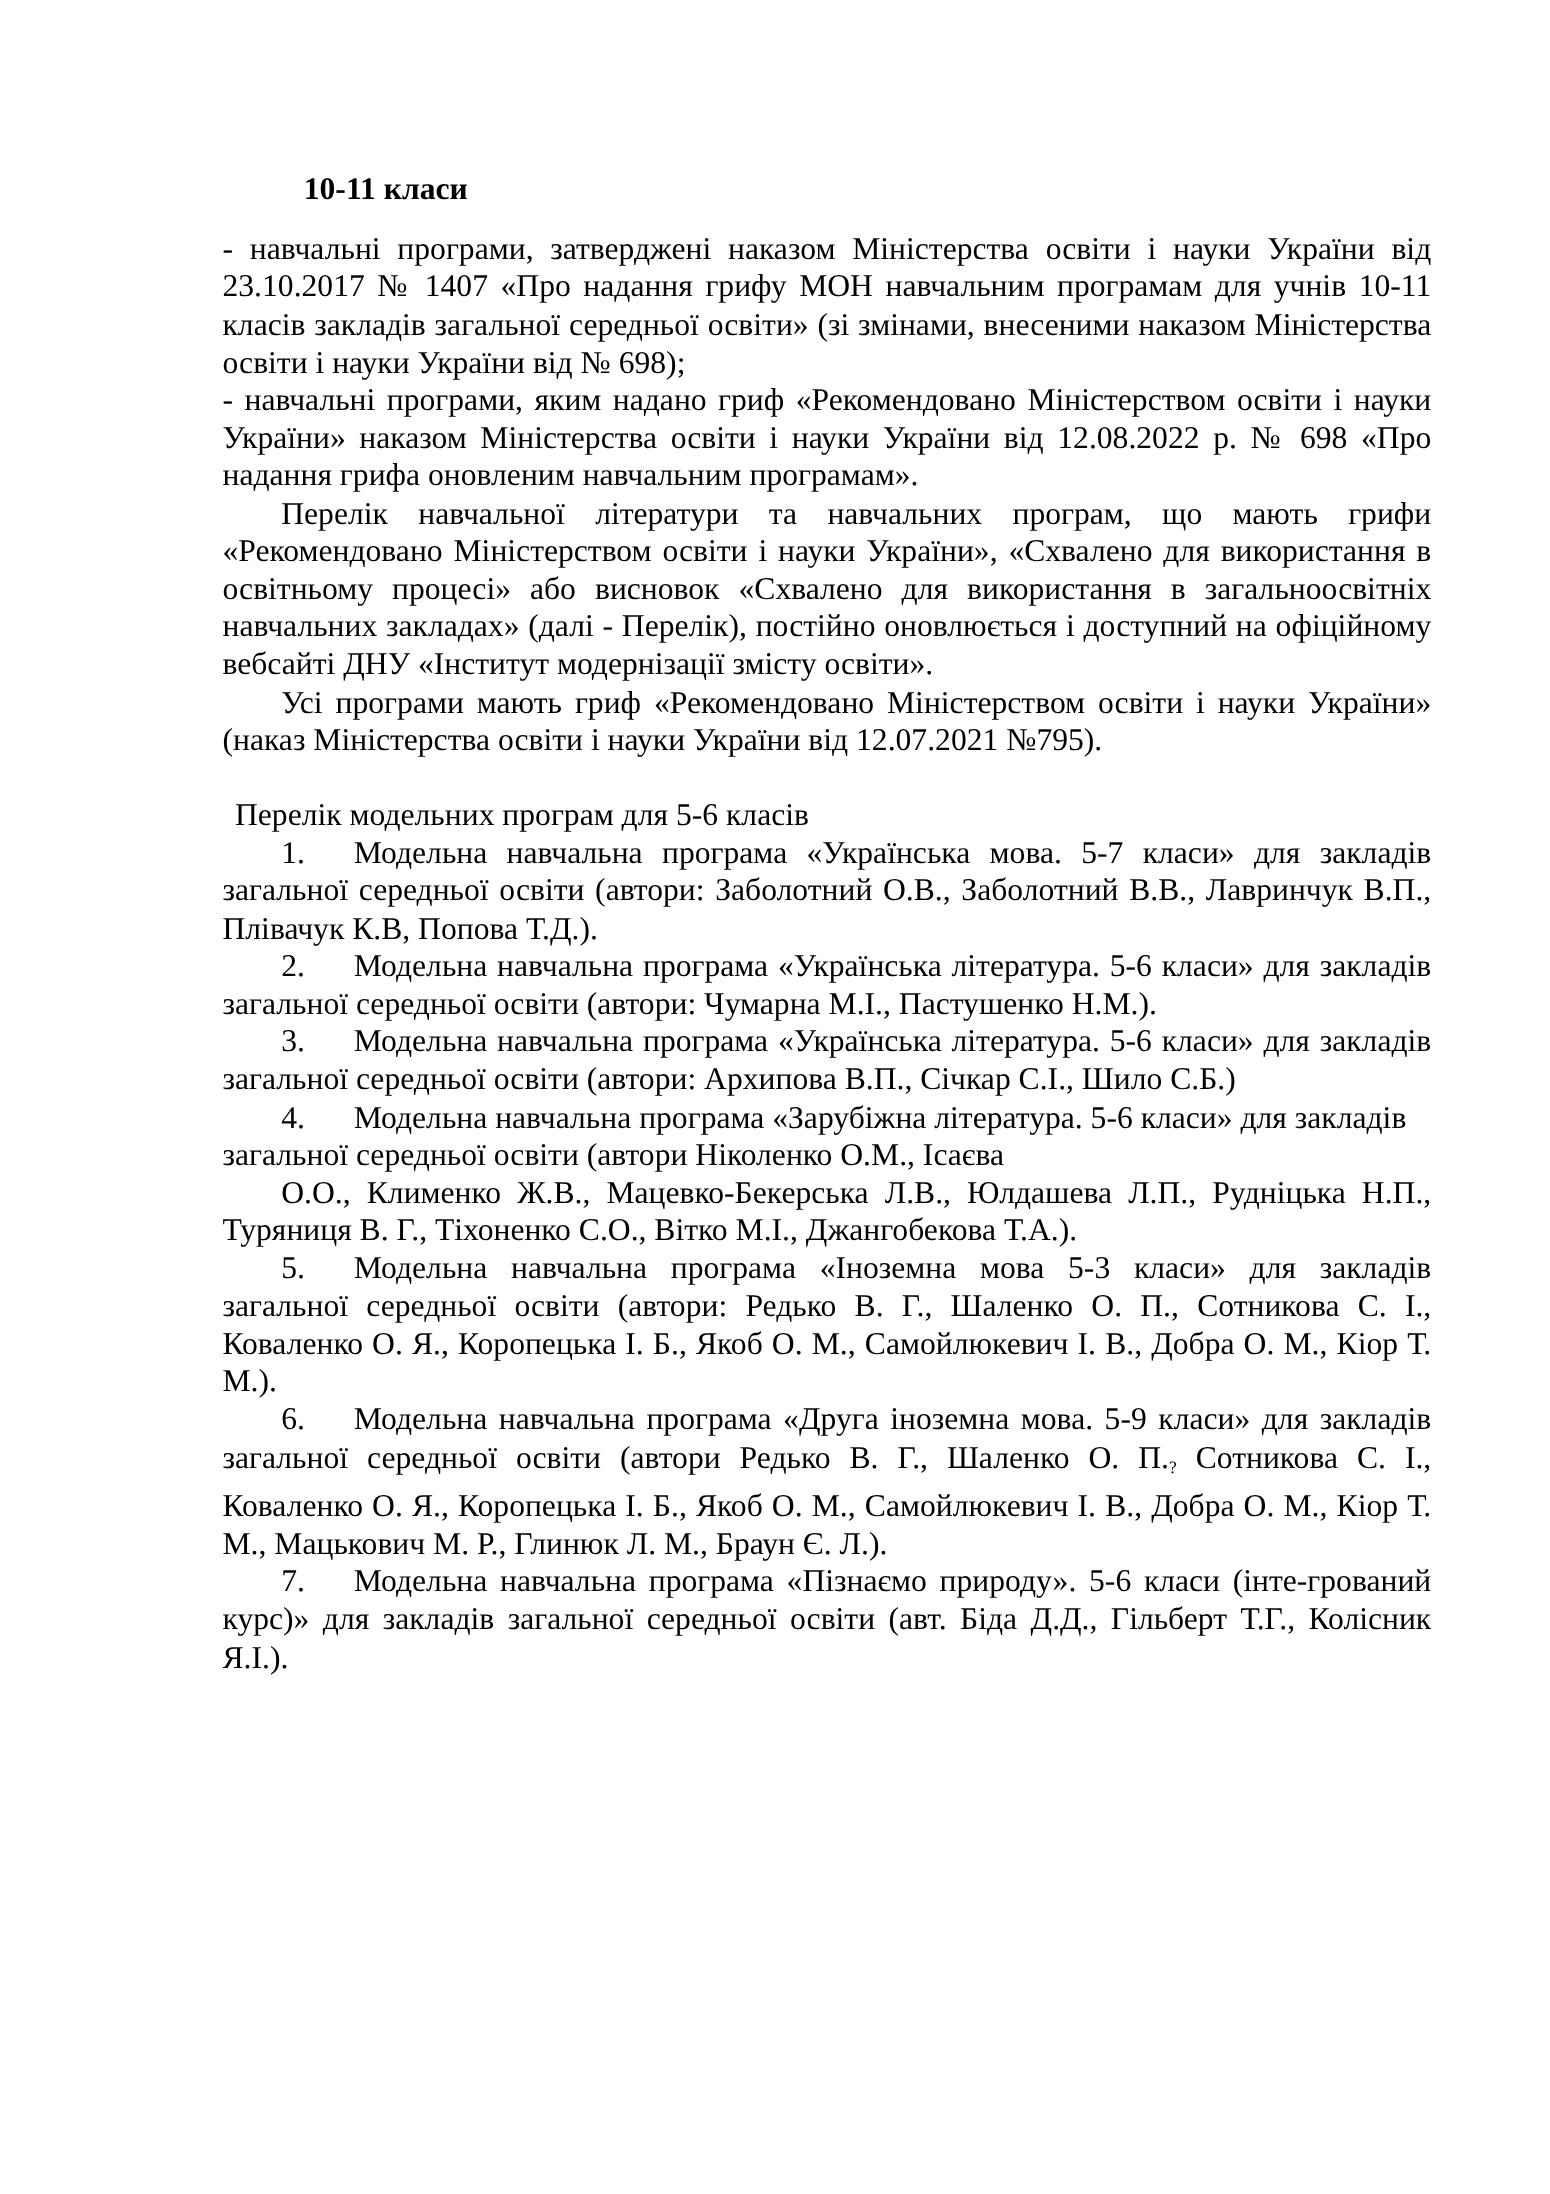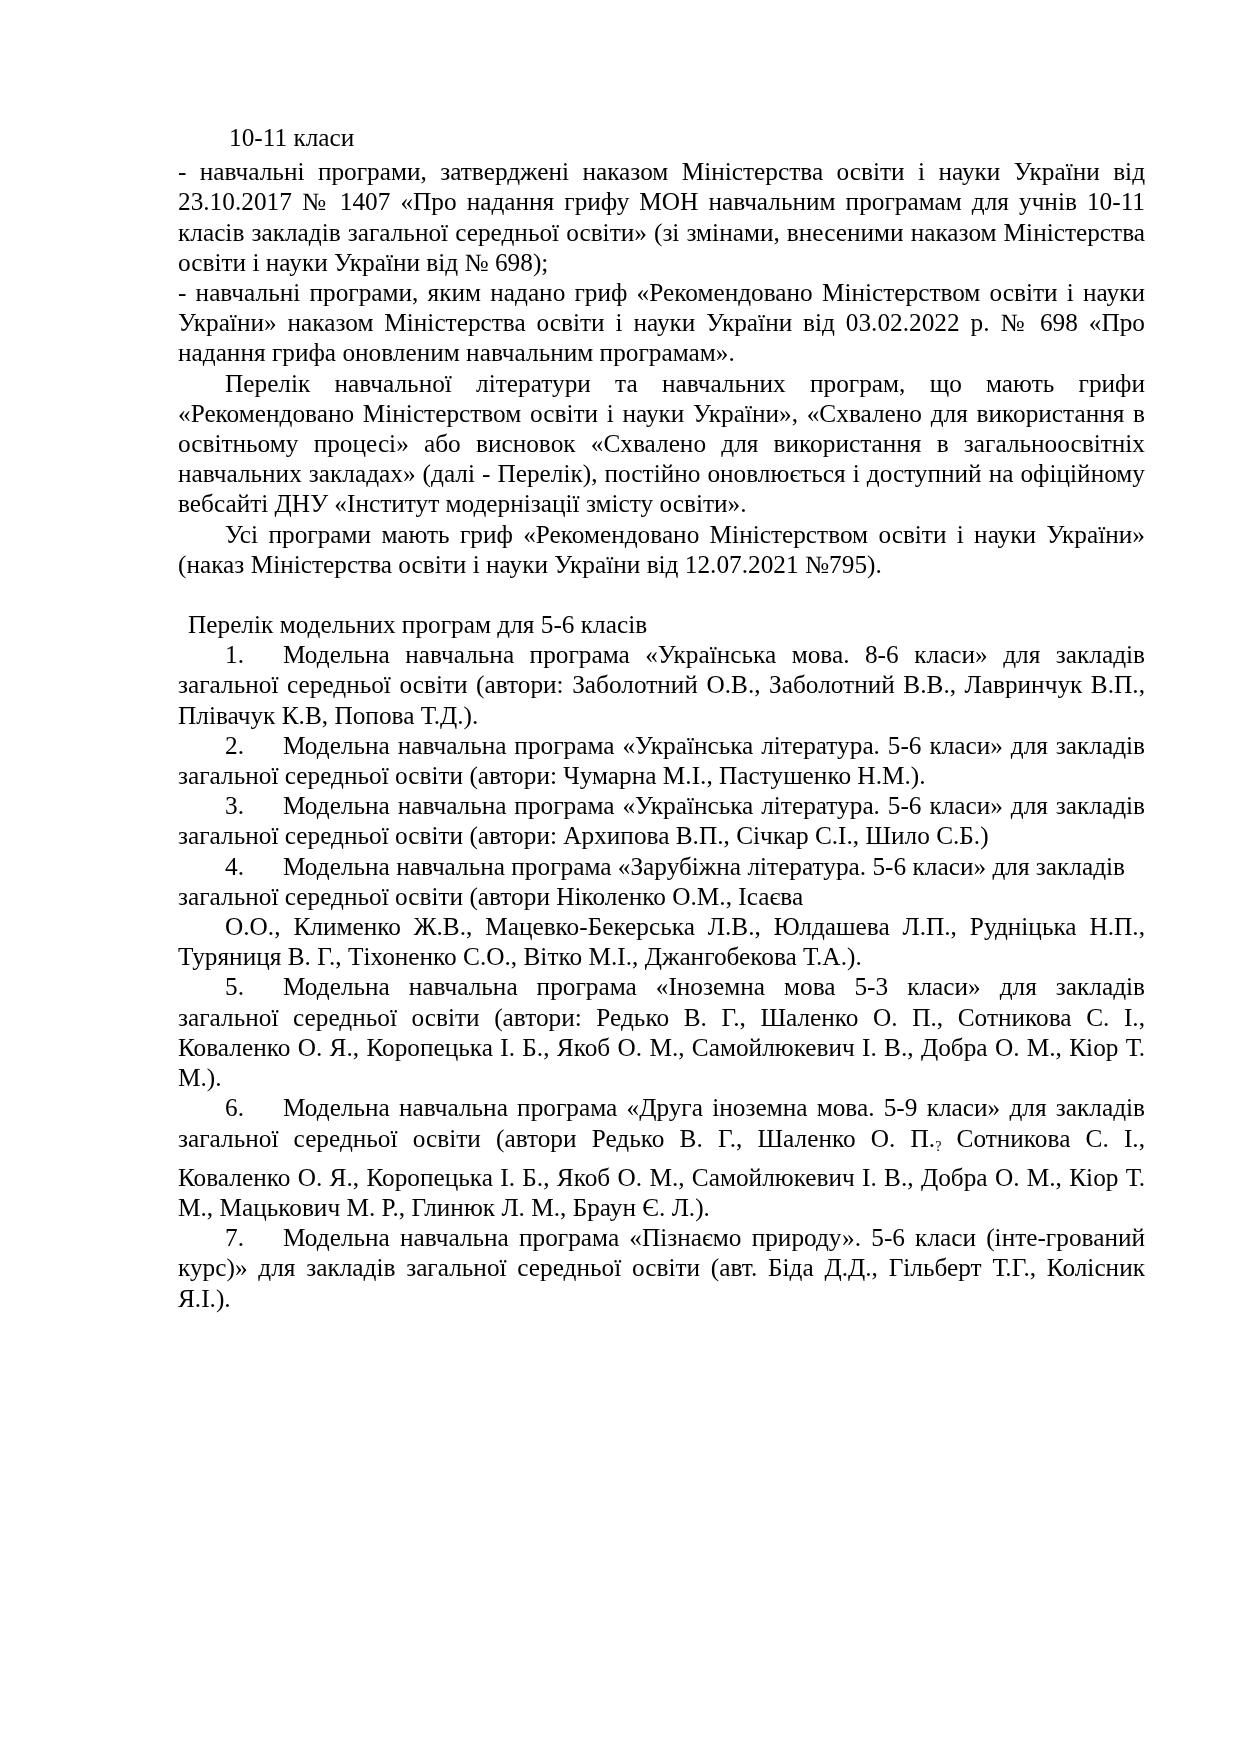--- a/index.html
+++ b/index.html
@@ -23,22 +23,23 @@
     font-size: 25.3px;
     line-height: 30.2px;
   }
   .p {
     margin: 0;
     text-align: justify;
     text-align-last: left;
   }
   .indent { text-indent: 47px; }
   .heading-small {
-    margin: 4px;
+    margin: 18px;
     padding-left: 47px;
+    font-weight: bold;
   }
   .center-heading {
     margin: 30px 0 0 0;
     text-align: left;
     padding-left: 10px;
   }
   .list-item {
     margin: 0;
     text-align: justify;
     text-align-last: left;
@@ -62,31 +63,31 @@
   }
 </style>
 </head>
 <body>
 
 <div class="page">
 
   <p class="heading-small">10-11  класи</p>
 
   <p class="p">- навчальні програми, затверджені наказом Міністерства освіти і науки України від 23.10.2017 № 1407 «Про надання грифу МОН навчальним програмам для учнів 10-11 класів закладів загальної середньої освіти» (зі змінами, внесеними наказом Міністерства освіти і науки України від  № 698);</p>
-  <p class="p">- навчальні програми, яким надано гриф «Рекомендовано Міністерством освіти і науки України» наказом Міністерства освіти і науки України від 03.02.2022 р. № 698 «Про надання грифа оновленим навчальним програмам».</p>
+  <p class="p">- навчальні програми, яким надано гриф «Рекомендовано Міністерством освіти і науки України» наказом Міністерства освіти і науки України від 12.08.2022 р. № 698 «Про надання грифа оновленим навчальним програмам».</p>
 
   <p class="p indent">Перелік навчальної літератури та навчальних програм, що мають грифи «Рекомендовано Міністерством освіти і науки України», «Схвалено для використання в освітньому процесі» або висновок «Схвалено для використання в загальноосвітніх навчальних закладах» (далі - Перелік), постійно оновлюється і доступний на офіційному вебсайті ДНУ «Інститут модернізації змісту освіти».</p>
   <p class="p indent">Усі програми мають гриф «Рекомендовано Міністерством освіти і науки України» (наказ Міністерства освіти і науки України від 12.07.2021 №795).</p>
 
   <p class="center-heading">Перелік модельних програм для 5-6 класів</p>
 
   <div>
 
     <p class="list-item">
-      <span class="num">1.</span><span>Модельна навчальна програма «Українська мова. 8-6 класи» для закладів загальної середньої освіти (автори: Заболотний О.В., Заболотний В.В., Лавринчук В.П., Плівачук К.В, Попова Т.Д.).</span>
+      <span class="num">1.</span><span>Модельна навчальна програма «Українська мова. 5-7 класи» для закладів загальної середньої освіти (автори: Заболотний О.В., Заболотний В.В., Лавринчук В.П., Плівачук К.В, Попова Т.Д.).</span>
     </p>
 
     <p class="list-item">
       <span class="num">2.</span><span>Модельна навчальна програма «Українська література. 5-6 класи» для закладів загальної середньої освіти (автори: Чумарна М.І., Пастушенко Н.М.).</span>
     </p>
 
     <p class="list-item">
       <span class="num">3.</span><span>Модельна навчальна програма «Українська література. 5-6 класи» для закладів загальної середньої освіти (автори: Архипова В.П., Січкар С.І., Шило С.Б.)</span>
     </p>
 

